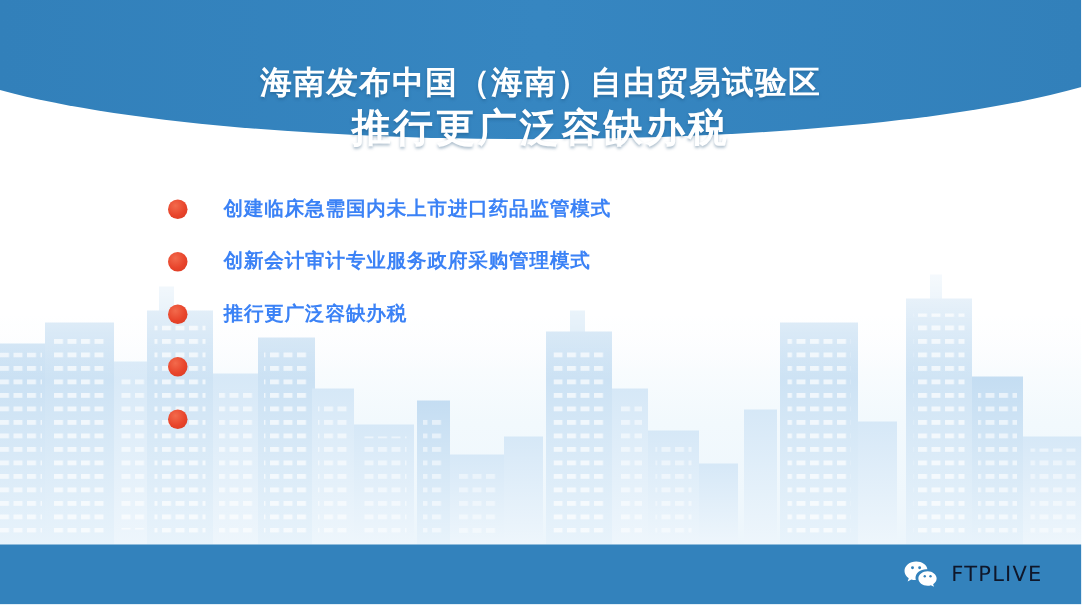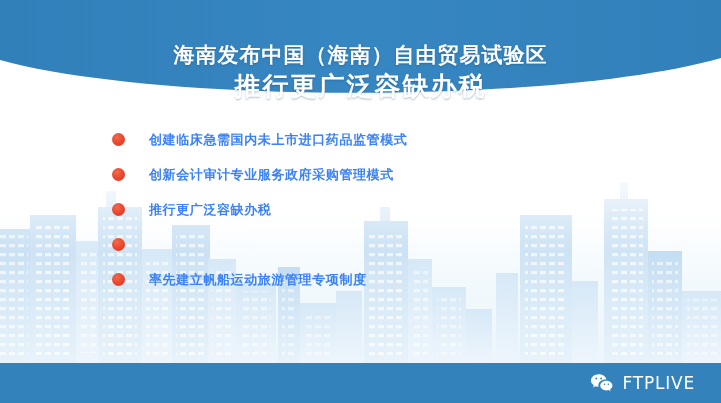--- a/index.html
+++ b/index.html
@@ -132,22 +132,22 @@
     display: flex;
     align-items: center;
     gap: 8px;
   }
   .wechat-icon {
     width: 24px;
     height: 20px;
     display: block;
   }
   .brand-text {
-    color: #ffffff;
-    font-size: 17px;
+    color: #0f172a;
+    font-size: 14px;
     letter-spacing: 0.8px;
     line-height: 20px;
     text-align: right;
   }
 </style>
 </head>
 <body>
 
 <div id="poster">
 
@@ -268,21 +268,20 @@
     </li>
     <li class="case-item">
       <span class="bullet"></span>
       <span class="case-label">推行更广泛容缺办税</span>
     </li>
     <li class="case-item">
       <span class="bullet"></span>
     </li>
     <li class="case-item">
       <span class="bullet"></span>
-      <span class="case-label">率先建立帆船运动旅游管理专项制度</span>
     </li>
   </ul>
 
   <div class="footer-bar">
     <div class="footer-brand">
       <svg class="wechat-icon" viewBox="0 0 28 24">
 
         <path d="M10.2 1.6C4.9 1.6 0.8 5.0 0.8 9.1c0 2.3 1.3 4.4 3.4 5.8l-0.9 2.6 3.0-1.5c1.2 0.3 2.4 0.5 3.6 0.4
                  -0.2-0.6-0.3-1.2-0.3-1.8 0-3.8 3.8-6.9 8.6-6.9 0.3 0 0.6 0 0.9 0.04C18.6 4.2 14.8 1.6 10.2 1.6Z" fill="#ffffff"></path>
         <circle cx="7.2" cy="6.6" r="1.15" fill="#3382bc"></circle>

